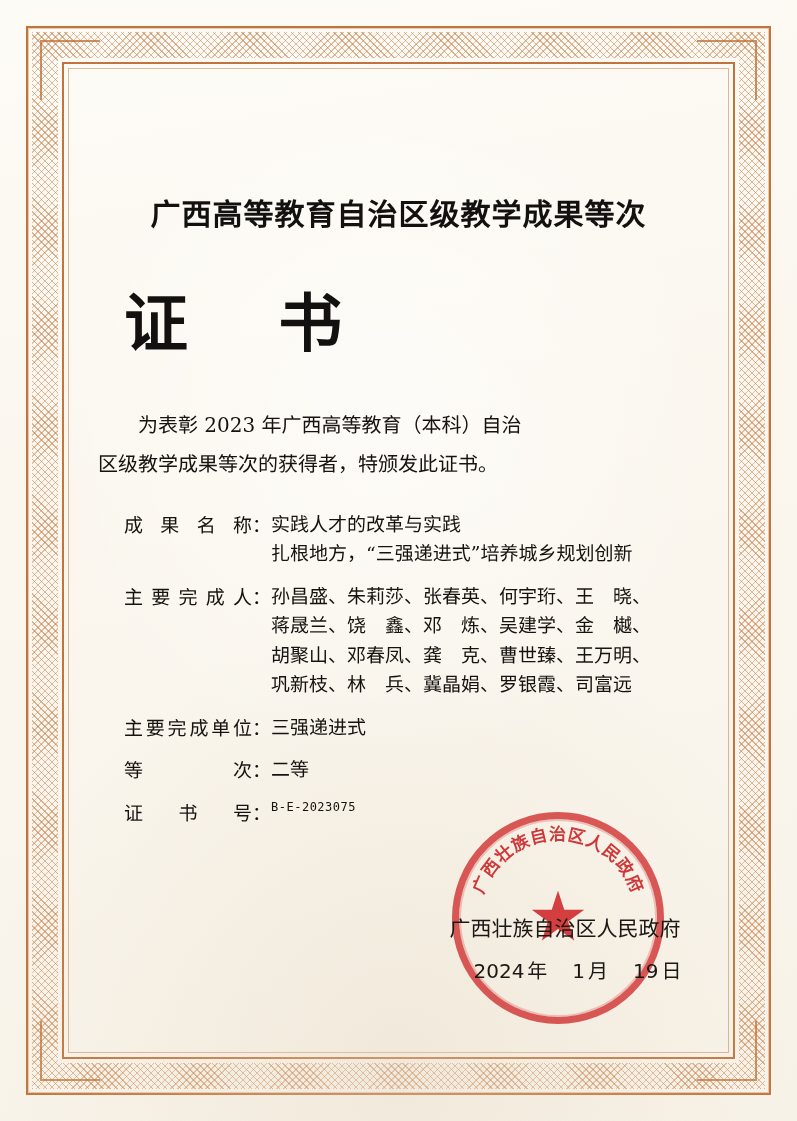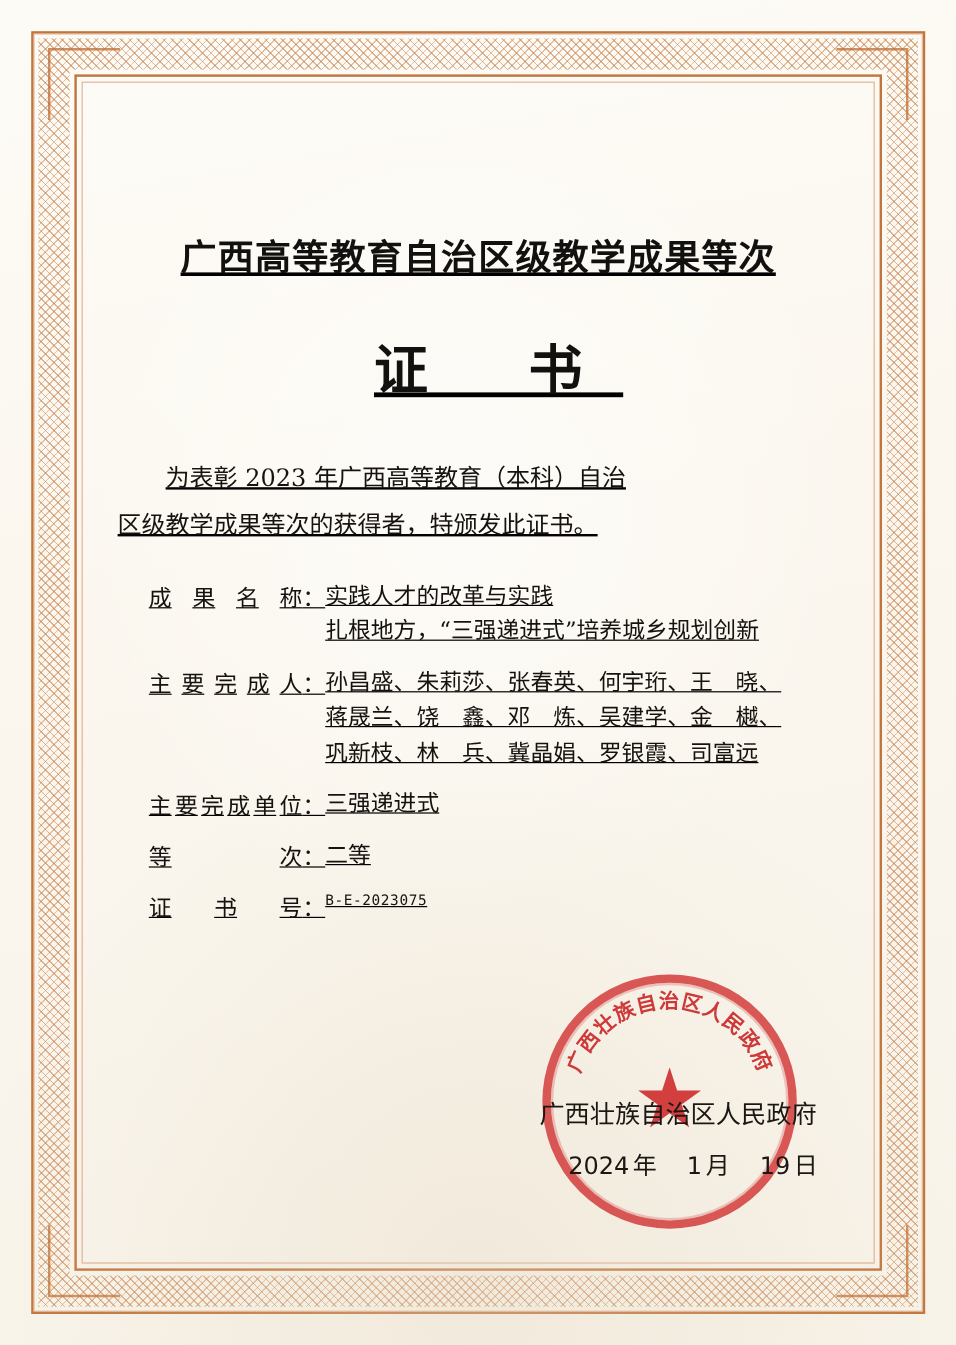--- a/index.html
+++ b/index.html
@@ -106,37 +106,36 @@
     pointer-events: none;
   }
   .corner.tl { left: 40px;  top: 40px;    border-right: none; border-bottom: none; }
   .corner.tr { right: 40px; top: 40px;    border-left: none;  border-bottom: none; }
   .corner.bl { left: 40px;  bottom: 40px; border-right: none; border-top: none; }
   .corner.br { right: 40px; bottom: 40px; border-left: none;  border-top: none; }
 
   
   .content {
     position: absolute;
-    left: 90px; top: 80px; right: 90px; bottom: 80px; text-decoration: underline;
+    left: 90px; top: 80px; right: 90px; bottom: 80px;
   }
 
   .title {
     margin-top: 110px;
     text-align: center;
     font-size: 30px;
     font-weight: bold;
     letter-spacing: 1px;
     color: #13110f;
     font-family: "DejaVu Serif", "Liberation Serif", serif;
   }
 
   .cert-word {
     margin-top: 38px;
-    text-align: center;
-    font-size: 45px;
+    font-size: 64px;
     font-weight: bold;
     letter-spacing: 34px;
     text-indent: 34px;
     color: #13110f;
     font-family: "DejaVu Serif", "Liberation Serif", serif;
   }
 
   .statement {
     margin-top: 42px;
     padding: 0 8px;
@@ -305,20 +304,21 @@
           <span>主</span>
           <span>要</span>
           <span>完</span>
           <span>成</span>
           <span>人</span>
         </div>
         <div class="field-colon">：</div>
         <div class="field-value">
           <span class="line">孙昌盛、朱莉莎、张春英、何宇珩、王　晓、</span>
           <span class="line">蒋晟兰、饶　鑫、邓　炼、吴建学、金　樾、</span>
+          <span class="line">胡聚山、邓春凤、龚　克、曹世臻、王万明、</span>
           <span class="line">巩新枝、林　兵、冀晶娟、罗银霞、司富远</span>
         </div>
       </div>
 
       <div class="field-row">
         <div class="field-label">
           <span>主</span>
           <span>要</span>
           <span>完</span>
           <span>成</span>

